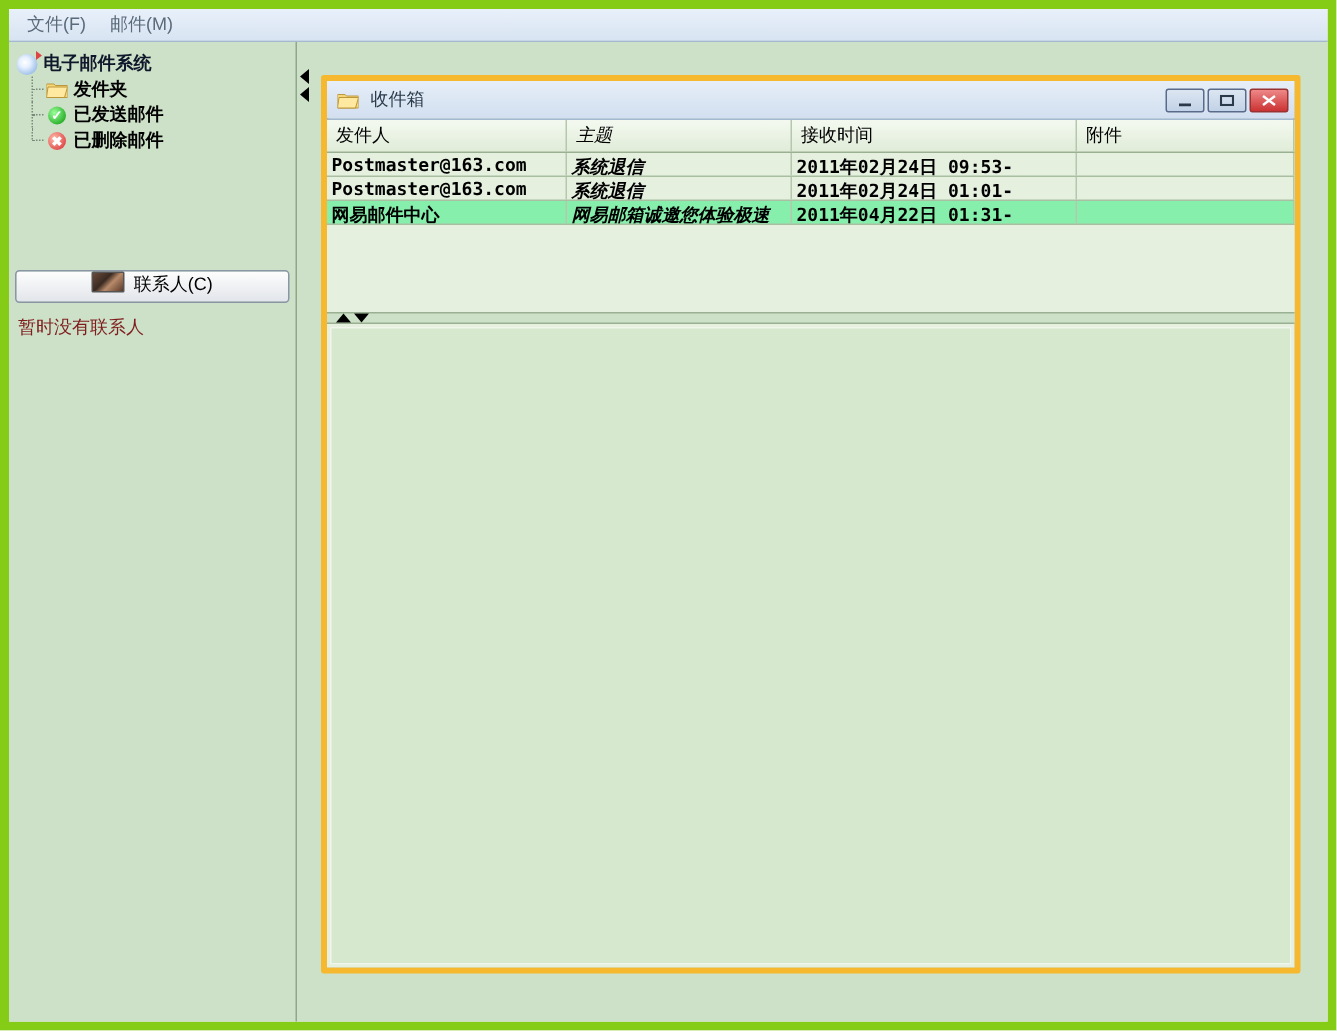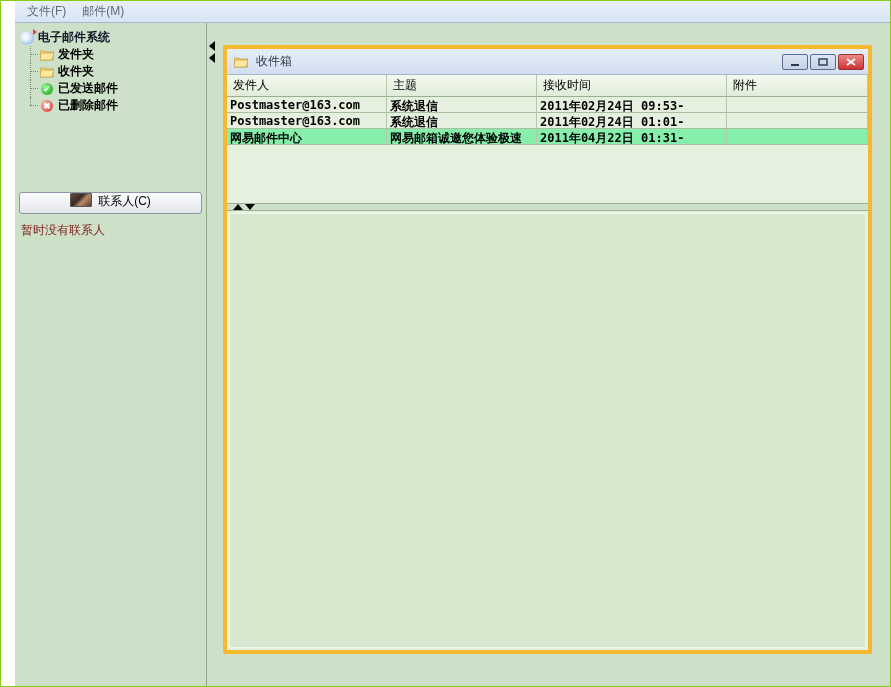--- a/index.html
+++ b/index.html
@@ -9,22 +9,21 @@
   background: #fff;
   width: 891px;
   height: 687px;
   overflow: hidden;
 }
 .app {
   width: 891px;
   height: 687px;
   display: flex;
   flex-direction: column;
-  border: 1px solid #84cc16;
-  padding-left: 14px;
+  border: 6px solid #84cc16;
 }
 .menubar {
   height: 22px;
   background: linear-gradient(#e8f0fa, #d8e4f2);
   border-bottom: 1px solid #a3b8d1;
   display: flex;
   align-items: center;
   padding: 0 4px;
   color: #5a6a7a;
 }
@@ -156,21 +155,21 @@
   border-bottom: 1px solid #9ab092;
 }
 .th {
   border-right: 1px solid #b5c8ae;
   padding: 3px 6px;
   font-weight: normal;
   color: #000;
   display: flex; align-items: center;
 }
 .col-sender { width: 160px; }
-.col-subject { width: 150px; }
+.col-subject { width: 150px; font-style: italic; }
 .col-time { width: 190px; }
 .col-attach { flex: 1; }
 .table-rows { background: #e5f0df; }
 .tr {
   display: flex; height: 16px;
   border-bottom: 1px solid #aabfa2;
   font-family: "SimSun","宋体",monospace;
 }
 .tr.selected { background: #86efac; }
 .td {
@@ -250,31 +249,20 @@
           <span class="tree-connector"></span>
           <span class="tree-icon">
             <svg class="folder-icon-svg" viewBox="0 0 14 12">
                 <path d="M0 2h5l1 1h8v8H0z" fill="#f5d67a" stroke="#b89030" stroke-width="0.6"></path>
                 <path d="M1 4h13l-2 7H0z" fill="#ffe9a0" stroke="#b89030" stroke-width="0.6"></path>
               </svg>
           </span>
           <span class="tree-label">发件夹</span>
         </div>
 
-        <div class="tree-row">
-          <span class="tree-indent" style="width:4px"></span>
-          <span class="tree-connector"></span>
-          <span class="tree-icon">
-            <svg class="folder-icon-svg" viewBox="0 0 14 12">
-                <path d="M0 2h5l1 1h8v8H0z" fill="#f5d67a" stroke="#b89030" stroke-width="0.6"></path>
-                <path d="M1 4h13l-2 7H0z" fill="#ffe9a0" stroke="#b89030" stroke-width="0.6"></path>
-              </svg>
-          </span>
-          <span class="tree-label">收件夹</span>
-        </div>
 
         <div class="tree-row">
           <span class="tree-indent" style="width:4px"></span>
           <span class="tree-connector"></span>
           <span class="tree-icon">
               <span class="check-circle">✓</span>
             </span>
           <span class="tree-label">已发送邮件</span>
         </div>
 

